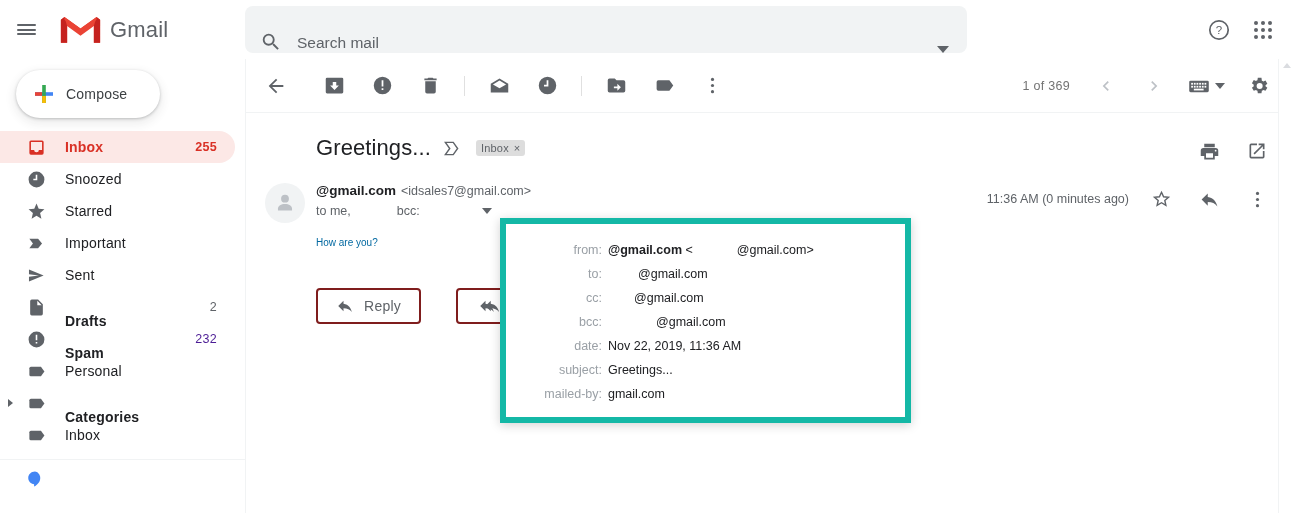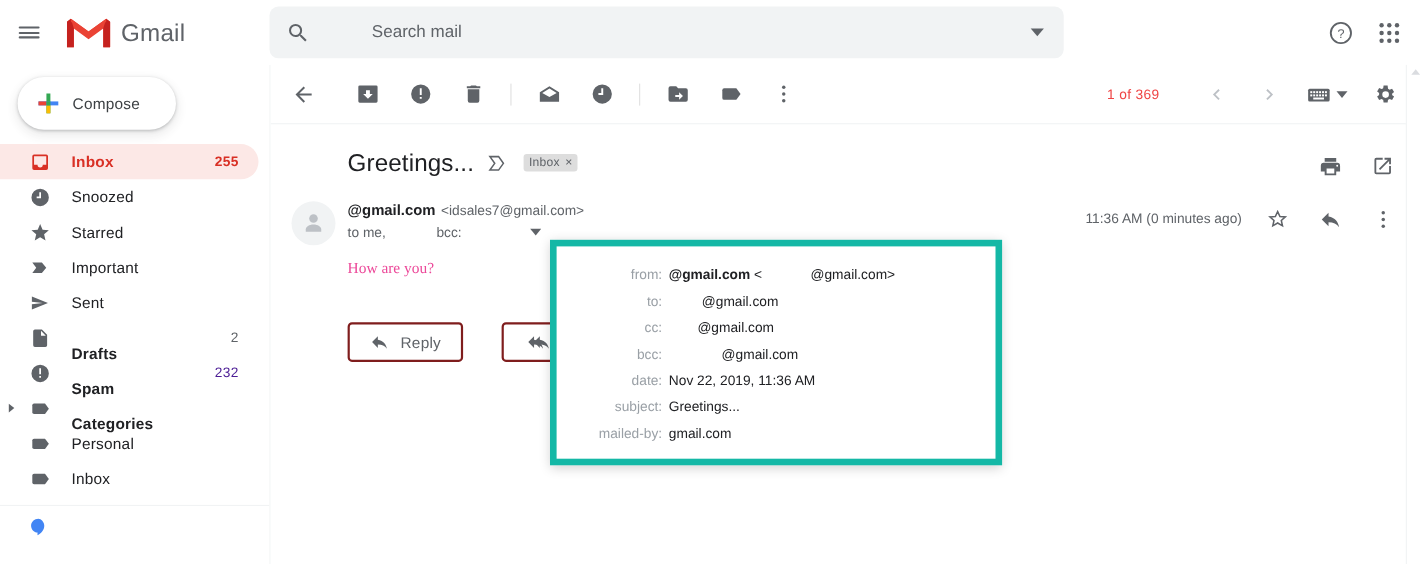--- a/index.html
+++ b/index.html
@@ -25,21 +25,21 @@
   }
   .hamburger span { display:block; width:19px; height:2px; background:#5f6368; margin:2.5px 0; border-radius:1px; }
   .brand { display:flex; align-items:center; margin-left:10px;justify-content:center; }
   .gmail-m { width:41px; height:31px; }
   .brand-text {
     font-size:22px; color:#5f6368; letter-spacing:.2px; margin-left:9px;
     font-family:"Liberation Sans", sans-serif; font-weight:400;
   }
   .search-wrap {
     position:absolute; left:245px; top:6px; width:722px; height:47px;
-    background:#f1f3f4; border-radius:8px; display:flex; align-items:center;gap:41px;
+    background:#f1f3f4; border-radius:8px; display:flex; align-items:flex-end;
   }
   .search-icon { margin-left:15px; width:22px; height:22px; flex:0 0 22px; }
   .search-input {
     flex:1; border:0; outline:0; background:transparent;
     font-size:15.5px; color:#202124; margin-left:13px;
     font-family:"Liberation Sans", sans-serif;
   }
   .search-input::placeholder { color:#5f6368; opacity:1; }
   .search-caret { margin-right:18px; width:0;height:0;
     border-left:6px solid transparent;border-right:6px solid transparent;border-top:7px solid #5f6368; }
@@ -79,21 +79,21 @@
   }
   .nav-divider { height:1px; background:#f1f3f4; margin:8px 0 0 0; }
   .hangouts-dot { width:18px;height:18px;margin:10px 0 0 26px; }
 
   
   .main { position:absolute; left:246px; top:59px; width:1047px; height:454px; background:#fff; overflow:hidden; }
   .toolbar { height:54px; border-bottom:1px solid #f1f3f4; display:flex; align-items:center; position:relative; }
   .tb-btn { width:40px;height:40px;border-radius:50%;display:flex;align-items:center;justify-content:center;cursor:pointer;margin:0 4px; }
   .tb-sep { width:1px; height:20px; background:#e0e0e0; margin:0 10px; }
   .toolbar-right { position:absolute; right:10px; display:flex; align-items:center; }
-  .pager { font-size:12.5px; color:#ef4444; letter-spacing:.3px; margin-right:28px; }
+  .pager { font-size:12.5px; color:#737373; letter-spacing:.3px; margin-right:12px; }
   .kbd-caret { width:0;height:0;border-left:5px solid transparent;border-right:5px solid transparent;border-top:6px solid #5f6368; margin-left:5px; }
 
   
   .subject-row { display:flex; align-items:center; padding:22px 0 0 70px; position:relative; }
   .subject { font-size:22px; color:#202124; letter-spacing:.1px; }
   .chip {
     background:#ddd; color:#5f6368; font-size:11px; border-radius:3px;
     padding:2px 5px; margin-left:14px; display:flex; align-items:center; letter-spacing:.2px;
   }
   .chip .x { margin-left:5px; font-size:11px; color:#5f6368; cursor:pointer; }
@@ -109,21 +109,21 @@
   .sender-line { display:flex; align-items:baseline; }
   .sender-name { font-size:13.5px; font-weight:700; color:#202124; }
   .sender-addr { font-size:12.5px; color:#5f6368; margin-left:5px; }
   .recipient-line { display:flex; align-items:center; margin-top:6px; font-size:12.5px; color:#5f6368; }
   .recip-to { }
   .recip-bcc { margin-left:46px; }
   .recip-caret { margin-left:62px; width:0;height:0;
     border-left:5px solid transparent;border-right:5px solid transparent;border-top:6px solid #5f6368; }
   .msg-meta { position:absolute; right:12px; top:18px; display:flex; align-items:center; }
   .msg-time { font-size:12.5px; color:#5f6368; margin-right:8px; }
-  .body-text { padding-left:70px; margin-top:19px; font-size:14px; color:#ec4899;font-family:Liberation Serif, serif; }
+  .body-text { padding-left:70px; margin-top:19px; font-size:10px; color:#0369a1; }
 
   .reply-row { padding-left:70px; margin-top:40px; display:flex; }
   .reply-btn {
     height:36px; min-width:105px; border:2px solid #7f1d1d; border-radius:4px; background:#fff;
     display:flex; align-items:center; justify-content:center; cursor:pointer;
     font-size:14px; color:#5f6368; letter-spacing:.2px; margin-right:35px; padding:0 18px;
   }
   .reply-btn .ri { margin-right:10px; display:flex; }
 
   
@@ -276,38 +276,38 @@
       <div class="nav-item bold">
         <span class="ico">
           <svg width="19" height="19" viewBox="0 0 24 24">
               <path fill="#5f6368" d="M12 2a10 10 0 100 20 10 10 0 000-20zm1 15h-2v-2h2v2zm0-4h-2V6h2v7z"></path>
             </svg>
         </span>
         <span class="label">Spam</span>
         <span class="count" style="font-weight:400;color:#4c1d95">232</span>
       </div>
 
+      <div class="nav-item">
+        <span class="ico">
+          <svg width="19" height="19" viewBox="0 0 24 24">
+              <path fill="#5f6368" d="M17.6 6H5a2 2 0 00-2 2v8a2 2 0 002 2h12.6l4.4-6-4.4-6z"></path>
+            </svg>
+        </span>
+        <span class="label">Personal</span>
+        <span class="count"></span>
+      </div>
+
       <div class="nav-item bold">
         <span class="expander"></span>
         <span class="ico">
           <svg width="19" height="19" viewBox="0 0 24 24">
               <path fill="#5f6368" d="M17.6 6H5a2 2 0 00-2 2v8a2 2 0 002 2h12.6l4.4-6-4.4-6z"></path>
             </svg>
         </span>
         <span class="label">Categories</span>
-        <span class="count"></span>
-      </div>
-
-      <div class="nav-item">
-        <span class="ico">
-          <svg width="19" height="19" viewBox="0 0 24 24">
-              <path fill="#5f6368" d="M17.6 6H5a2 2 0 00-2 2v8a2 2 0 002 2h12.6l4.4-6-4.4-6z"></path>
-            </svg>
-        </span>
-        <span class="label">Personal</span>
         <span class="count"></span>
       </div>
 
       <div class="nav-item">
         <span class="ico">
           <svg width="19" height="19" viewBox="0 0 24 24">
               <path fill="#5f6368" d="M17.6 6H5a2 2 0 00-2 2v8a2 2 0 002 2h12.6l4.4-6-4.4-6z"></path>
             </svg>
         </span>
         <span class="label">Inbox</span>

